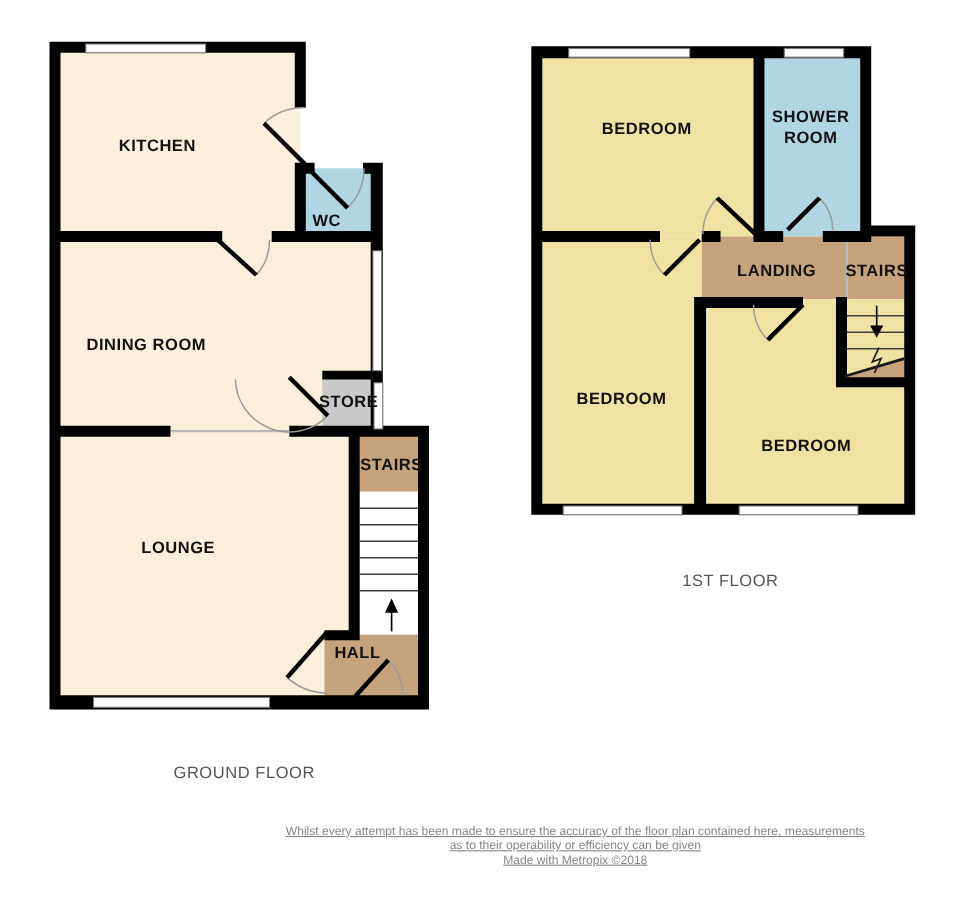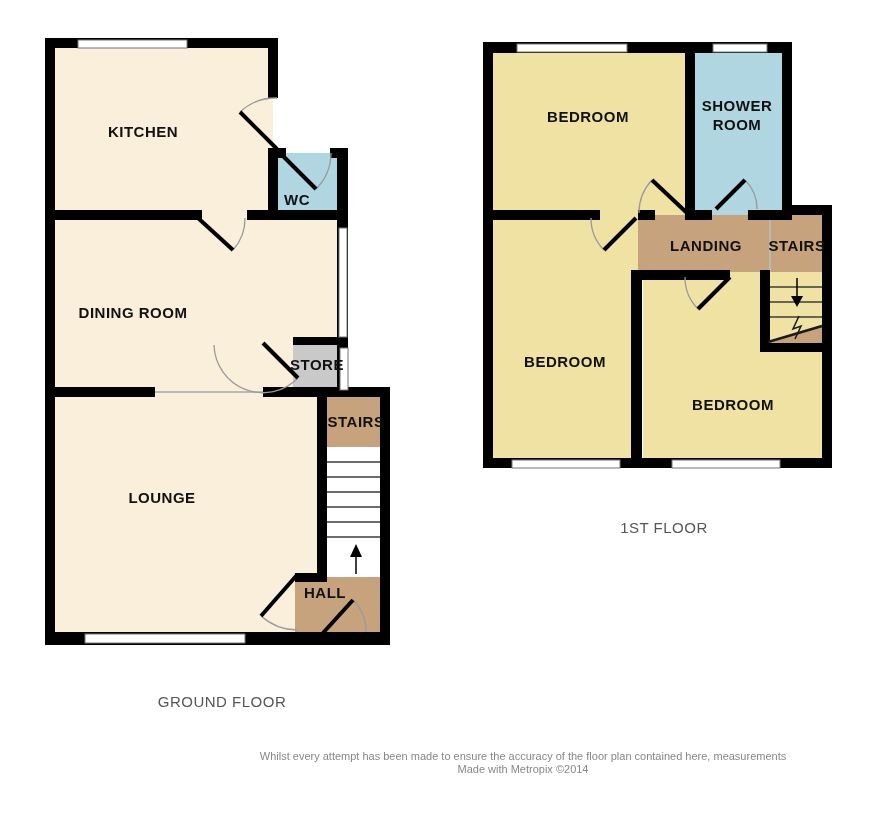--- a/index.html
+++ b/index.html
@@ -14,21 +14,21 @@
   .door-leaf{stroke:#000;stroke-width:4;fill:none;}
   .door-arc{stroke:#9a9a9a;stroke-width:1.3;fill:none;}
   .window{fill:#fff;stroke:#777;stroke-width:1;}
   .tread{stroke:#3c3c3c;stroke-width:1.5;}
   .thin-open{stroke:#b9b9b9;stroke-width:2;}
   .arrow{stroke:#000;stroke-width:1.5;fill:none;}
   .arrow-head{fill:#000;stroke:none;}
   .break-line{stroke:#1a1a1a;stroke-width:2.5;fill:none;}
   .zigzag{stroke:#1a1a1a;stroke-width:1.5;fill:none;}
   #footer-text{position:absolute;top:750px;left:160px;width:726px;text-align:center;
-               font-size:11px;line-height:13px;color:#85878a;}
+               font-size:11px;line-height:13px;color:#85878a;text-decoration:underline;}
 </style>
 </head>
 <body>
 
 <div id="page">
   <svg id="plan-svg" width="886" height="837" viewBox="0 0 886 837">
 
     <g>
 
       <rect x="50" y="43" width="223" height="172" fill="#F9EFDA"></rect>
@@ -172,15 +172,16 @@
       <text class="room-label" x="706" y="251">LANDING</text>
       <text class="room-label" x="797" y="251">STAIRS</text>
       <text class="room-label" x="565" y="367">BEDROOM</text>
       <text class="room-label" x="733" y="410">BEDROOM</text>
       <text class="floor-label" x="664" y="533">1ST FLOOR</text>
     </g>
   </svg>
 
   <div id="footer-text">
     <div>Whilst every attempt has been made to ensure the accuracy of the floor plan contained here, measurements</div>
-    <div>Made with Metropix ©2014</div>
+    <div>as to their operability or efficiency can be given</div>
+    <div>Made with Metropix ©2018</div>
   </div>
 </div>
 
 </body></html>

